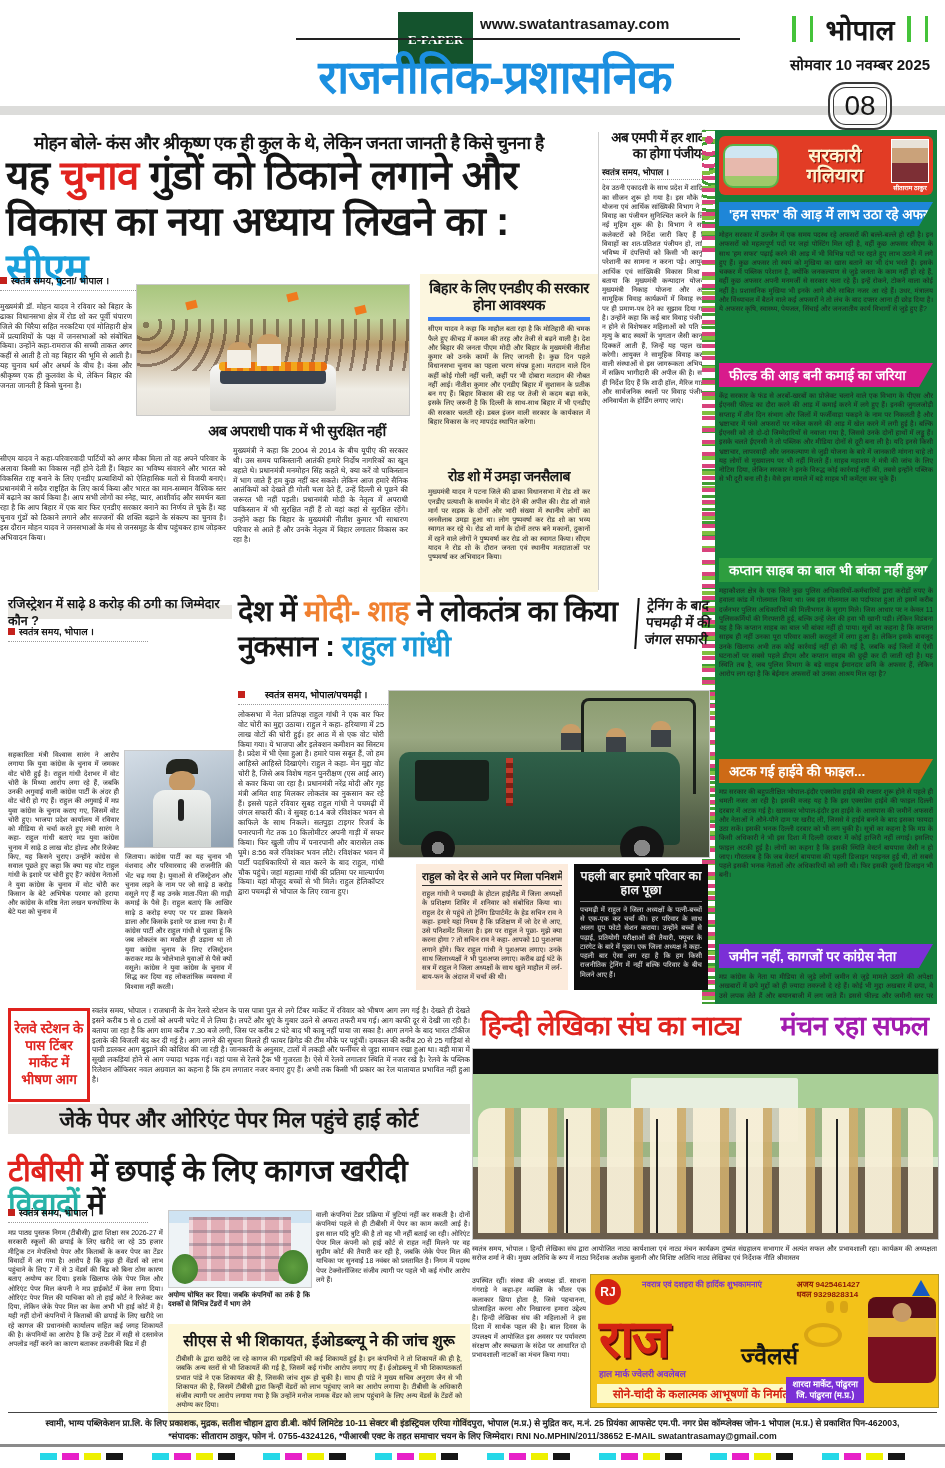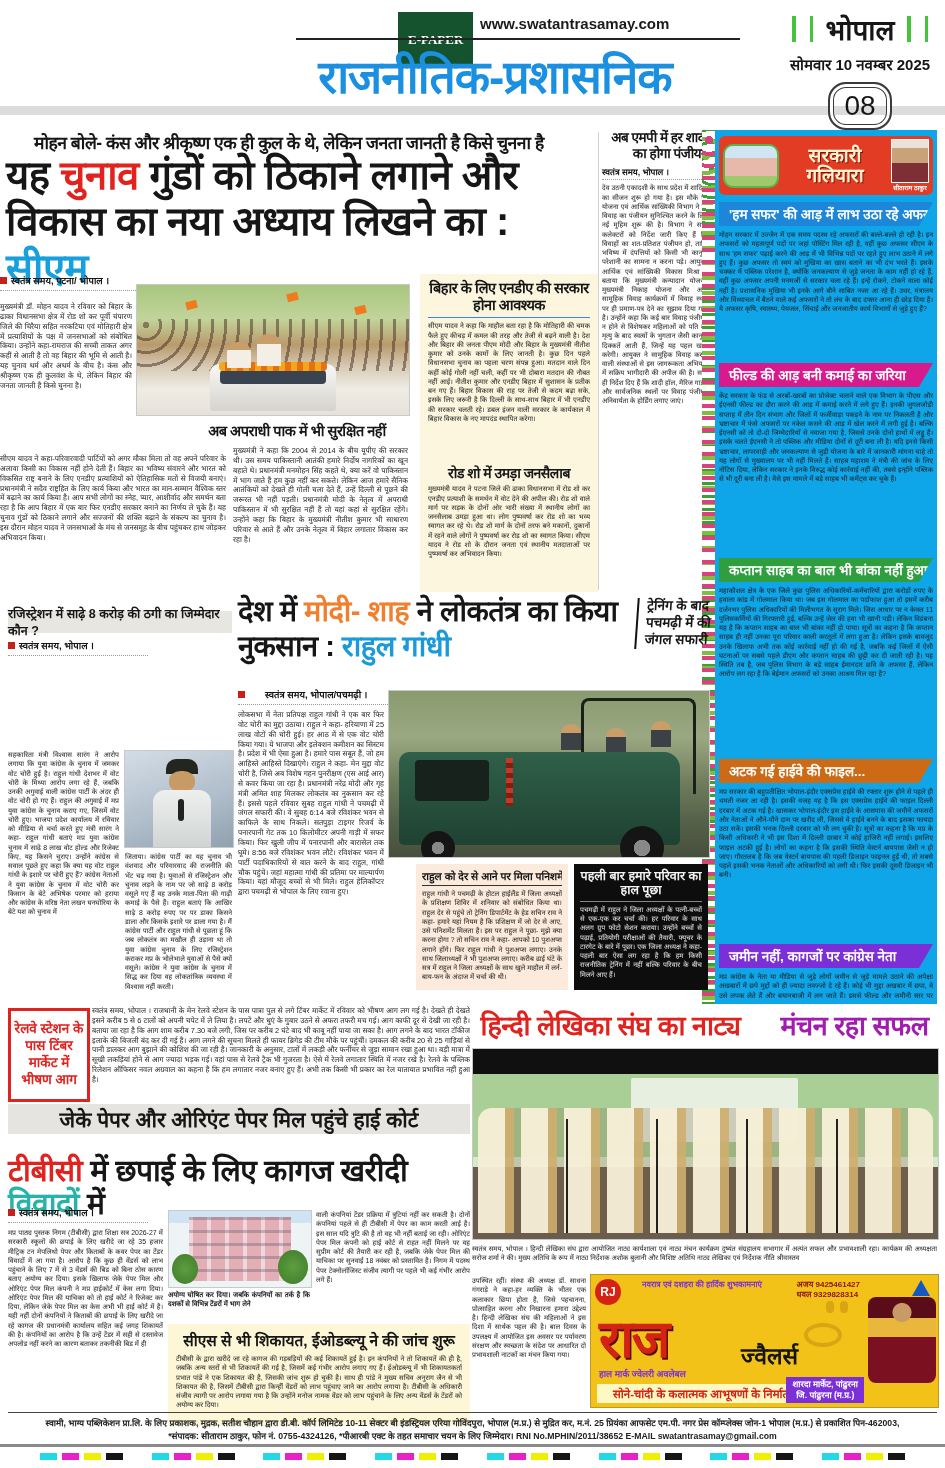--- a/index.html
+++ b/index.html
@@ -22,21 +22,21 @@
   .gbar{display:inline-block;width:4px;height:26px;background:#45c33a;margin:0 2px;}
   .gbar.thin{width:3px;}
   .city{font-size:28px;font-weight:bold;}
   .date{font-size:15px;font-weight:bold;}
   .pagebadge{width:60px;height:44px;border:2px solid #3a3a3a;border-radius:18px;display:flex;align-items:center;justify-content:center;box-shadow:inset 0 0 0 3px #fff,inset 0 0 0 4px #3a3a3a;}
   .pagebadge span{font-size:28px;}
   .hdr-divider{background:#dcdcda;}
   
   .graybar{background:#e6e4e0;display:flex;align-items:center;justify-content:center;font-weight:bold;}
   .yellowbox{background:#fcf6df;}
-  .gal{background:#0ea5e9;}
+  .gal{background:#15803d;}
   .gi-banner{height:24px;color:#fff;font-weight:bold;font-size:13.5px;display:flex;align-items:center;
              padding:0 10px;margin:7px 0 4px;clip-path:polygon(0 0,100% 0,calc(100% - 14px) 100%,0 100%);white-space:nowrap;overflow:hidden;}
   .c-blue{background:#1e86d8}.c-mag{background:#d81b8c}.c-grn{background:#2e9e3f}.c-org{background:#cd6a16}.c-pur{background:#7b2fd6}
   .flowers{background:repeating-radial-gradient(circle at 7px 10px,#d8437c 0 4px,transparent 4px 12px),
             repeating-radial-gradient(circle at 4px 26px,#7fbf3f 0 4px,transparent 4px 15px),
             repeating-radial-gradient(circle at 10px 40px,#3f9e35 0 3px,transparent 3px 13px),#fff;}
   .galbanner{background:#e23c25;border-radius:6px;display:flex;align-items:center;padding:3px 4px;gap:5px;}
   .galtitle{flex:1;text-align:center;color:#fff3cf;font-weight:bold;font-size:19px;line-height:1.02;text-shadow:1px 1px 0 #7a1205;}
   .galbuilding{width:52px;height:40px;border:2px solid #58b54a;border-radius:10px;
       background:linear-gradient(180deg,#cfe6f2 0 30%,#e7b9ad 30% 75%,#9fc96a 75% 100%);}
@@ -157,21 +157,21 @@
       <div class="garland"></div>
       <div class="man" style="left:44%;bottom:38%;"></div>
       <div class="man" style="left:33%;bottom:36%;height:26px;"></div>
     </div>
     <div class="abs hl" style="left:186px;top:146px;width:222px;font-size:14.5px;text-align:center;">अब अपराधी पाक में भी सुरक्षित नहीं</div>
     <div class="abs t" style="left:0;top:180px;width:226px;height:138px;">सीएम यादव ने कहा-परिवारवादी पार्टियों को अगर मौका मिला तो वह अपने परिवार के अलावा किसी का विकास नहीं होने देती हैं। बिहार का भविष्य संवारने और भारत को विकसित राष्ट्र बनाने के लिए एनडीए प्रत्याशियों को ऐतिहासिक मतों से विजयी बनाएं। प्रधानमंत्री ने सदैव राष्ट्रहित के लिए कार्य किया और भारत का मान-सम्मान वैश्विक स्तर में बढ़ाने का कार्य किया है। आप सभी लोगों का स्नेह, प्यार, आशीर्वाद और समर्थन बता रहा है कि आप बिहार में एक बार फिर एनडीए सरकार बनाने का निर्णय ले चुके हैं। यह चुनाव गुंडों को ठिकाने लगाने और सज्जनों की शक्ति बढ़ाने के संकल्प का चुनाव है। इस दौरान मोहन यादव ने जनसभाओं के मंच से जनसमूह के बीच पहुंचकर हाथ जोड़कर अभिवादन किया।</div>
     <div class="abs t" style="left:233px;top:172px;width:175px;height:146px;">मुख्यमंत्री ने कहा कि 2004 से 2014 के बीच यूपीए की सरकार थी। उस समय पाकिस्तानी आतंकी हमारे निर्दोष नागरिकों का खून बहाते थे। प्रधानमंत्री मनमोहन सिंह कहते थे, क्या करें वो पाकिस्तान में भाग जाते हैं हम कुछ नहीं कर सकते। लेकिन आज हमारे सैनिक आतंकियों को देखते ही गोली चला देते हैं, उन्हें दिल्ली से पूछने की जरूरत भी नहीं पड़ती। प्रधानमंत्री मोदी के नेतृत्व में अपराधी पाकिस्तान में भी सुरक्षित नहीं हैं तो यहां कहां से सुरक्षित रहेंगे। उन्होंने कहा कि बिहार के मुख्यमंत्री नीतीश कुमार भी साधारण परिवार से आते हैं और उनके नेतृत्व में बिहार लगातार विकास कर रहा है।</div>
   </div>
 
   <div class="abs yellowbox" style="left:420px;top:274px;width:178px;height:318px;padding:6px 8px;box-sizing:border-box;">
-    <div class="hl" style="font-size:14.5px;text-align:center;line-height:1.15;border-bottom:1px solid #3b82f6;padding-bottom:4px;">बिहार के लिए एनडीए की सरकार होना आवश्यक</div>
+    <div class="hl" style="font-size:14.5px;text-align:center;line-height:1.15;border-bottom:4px solid #3b82f6;padding-bottom:4px;">बिहार के लिए एनडीए की सरकार होना आवश्यक</div>
     <div class="t small" style="height:138px;margin-top:3px;">सीएम यादव ने कहा कि माहौल बता रहा है कि मोतिहारी की चमक फैले हुए कीचड़ में कमल की तरह और तेजी से बढ़ने वाली है। देश और बिहार की जनता पीएम मोदी और बिहार के मुख्यमंत्री नीतीश कुमार को उनके कामों के लिए जानती है। कुछ दिन पहले विधानसभा चुनाव का पहला चरण संपन्न हुआ। मतदान वाले दिन कहीं कोई गोली नहीं चली, कहीं पर भी दोबारा मतदान की नौबत नहीं आई। नीतीश कुमार और एनडीए बिहार में सुशासन के प्रतीक बन गए हैं। बिहार विकास की राह पर तेजी से कदम बढ़ा सके, इसके लिए जरूरी है कि दिल्ली के साथ-साथ बिहार में भी एनडीए की सरकार चलती रहे। डबल इंजन वाली सरकार के कार्यकाल में बिहार विकास के नए मापदंड स्थापित करेगा।</div>
     <div class="hl" style="font-size:14px;text-align:center;margin-top:4px;">रोड शो में उमड़ा जनसैलाब</div>
     <div class="t small" style="height:112px;margin-top:2px;">मुख्यमंत्री यादव ने पटना जिले की ढाका विधानसभा में रोड शो कर एनडीए प्रत्याशी के समर्थन में वोट देने की अपील की। रोड शो वाले मार्ग पर सड़क के दोनों ओर भारी संख्या में स्थानीय लोगों का जनसैलाब उमड़ा हुआ था। लोग पुष्पवर्षा कर रोड शो का भव्य स्वागत कर रहे थे। रोड शो मार्ग के दोनों तरफ बने मकानों, दुकानों में रहने वाले लोगों ने पुष्पवर्षा कर रोड शो का स्वागत किया। सीएम यादव ने रोड शो के दौरान जनता एवं स्थानीय मतदाताओं पर पुष्पवर्षा कर अभिवादन किया।</div>
   </div>
 
   <div class="abs" style="left:602px;top:130px;width:106px;height:462px;">
     <div class="hl" style="font-size:13.5px;text-align:right;line-height:1.2;">अब एमपी में हर शादी का होगा पंजीयन</div>
     <div style="font-weight:bold;font-size:8.5px;border-bottom:1px dotted #999;margin-top:4px;padding-bottom:2px;">स्वतंत्र समय, भोपाल ।</div>
     <div class="t small" style="height:408px;margin-top:3px;">देव उठनी एकादशी के साथ प्रदेश में शादियों का सीजन शुरू हो गया है। इस मौके पर योजना एवं आर्थिक सांख्यिकी विभाग ने हर विवाह का पंजीयन सुनिश्चित करने के लिए नई मुहिम शुरू की है। विभाग ने सभी कलेक्टरों को निर्देश जारी किए हैं कि विवाहों का शत-प्रतिशत पंजीयन हो, ताकि भविष्य में दंपत्तियों को किसी भी कानूनी परेशानी का सामना न करना पड़े। आयुक्त आर्थिक एवं सांख्यिकी विकास मिश्रा ने बताया कि मुख्यमंत्री कन्यादान योजना, मुख्यमंत्री निकाह योजना और अन्य सामूहिक विवाह कार्यक्रमों में विवाह स्थल पर ही प्रमाण-पत्र देने का सुझाव दिया गया है। उन्होंने कहा कि कई बार विवाह पंजीयन न होने से विशेषकर महिलाओं को पति की मृत्यु के बाद स्वत्वों के भुगतान जैसी कानूनी दिक्कतें आती हैं, जिन्हें यह पहल खत्म करेगी। आयुक्त ने सामूहिक विवाह कराने वाली संस्थाओं से इस जागरूकता अभियान में सक्रिय भागीदारी की अपील की है। साथ ही निर्देश दिए हैं कि शादी हॉल, मैरिज गार्डन और सार्वजनिक स्थलों पर विवाह पंजीयन अनिवार्यता के होर्डिंग लगाए जाएं।</div>
   </div>
@@ -203,21 +203,21 @@
 
       <div class="gi-banner c-org">अटक गई हाईवे की फाइल...</div>
       <div class="t small" style="height:150px;">मप्र सरकार की बहुप्रतीक्षित भोपाल-इंदौर एक्सप्रेस हाईवे की रफ्तार शुरू होने से पहले ही थमती नजर आ रही है। इसकी वजह यह है कि इस एक्सप्रेस हाईवे की फाइल दिल्ली दरबार में अटक गई है। खासकर भोपाल-इंदौर इस हाईवे के आसपास की जमीनें अफसरों और नेताओं ने औने-पौने दाम पर खरीद ली, जिससे वे हाईवे बनने के बाद इसका फायदा उठा सकें। इसकी भनक दिल्ली दरबार को भी लग चुकी है। सूत्रों का कहना है कि मप्र के किसी अधिकारी ने भी इस दिशा में दिल्ली दरबार में कोई हाजिरी नहीं लगाई। इसलिए फाइल अटकी हुई है। लोगों का कहना है कि इसकी स्थिति वेस्टर्न बायपास जैसी न हो जाए। गौरतलब है कि जब वेस्टर्न बायपास की पहली डिजाइन फाइनल हुई थी, तो सबसे पहले इसकी भनक नेताओं और अधिकारियों को लगी थी। फिर इसकी दूसरी डिजाइन भी बनी।</div>
 
       <div class="gi-banner c-pur">जमीन नहीं, कागजों पर कांग्रेस नेता</div>
       <div class="t small" style="height:146px;">मप्र कांग्रेस के नेता या मीडिया से जुड़े लोगों जमीन से जुड़े मामले उठाने की अपेक्षा अखबारों में छपे मुद्दों को ही ज्यादा तवज्जो दे रहे हैं। कोई भी मुद्दा अखबार में छपा, वे उसे लपक लेते हैं और बयानबाजी में लग जाते हैं। इससे फील्ड और जमीनी स्तर पर कांग्रेस नेताओं की पकड़ ढीली पड़ती जा रही है। बड़ा नेता हो या मीडिया से जुड़ा प्रवक्ता सभी अखबारों की कटिंग पर ज्यादा भरोसा करते हैं। वहीं कांग्रेस से जुड़े रहे सीनियर लोगों का कहना है कि कांग्रेस जमीन पर अभी भी नहीं उतर पा रही है। इसके कारण ही वह मप्र में 20 साल से सरकार नहीं बना पा रही। आखिर यहां सभी नेता बन चुके हैं और पब्लिक के बीच जाना और उनके मुद्दे उठाना कांग्रेस भूल ही चुकी है, जिसका नतीजा है कि लगातार कांग्रेस की जमीन खिसकती जा रही है?</div>
     </div>
   </div>
 
   <div class="abs" style="left:8px;top:600px;width:224px;height:402px;">
-    <div class="subheadbox" style="margin-top:11px;height:22px;">रजिस्ट्रेशन में साढ़े 8 करोड़ की ठगी का जिम्मेदार कौन ?</div>
+    <div class="subheadbox" style="margin-top:5px;height:14px;">रजिस्ट्रेशन में साढ़े 8 करोड़ की ठगी का जिम्मेदार कौन ?</div>
     <div class="byline" style="width:140px;margin-top:6px;">
       <span class="bullet"></span>
       <span>स्वतंत्र समय, भोपाल ।</span>
     </div>
     <div class="abs photo ministerph" style="left:116px;top:150px;width:108px;height:96px;">
       <div class="cap"></div>
       <div class="face"></div>
       <div class="kurta"></div>
       <div class="mic"></div>
     </div>

